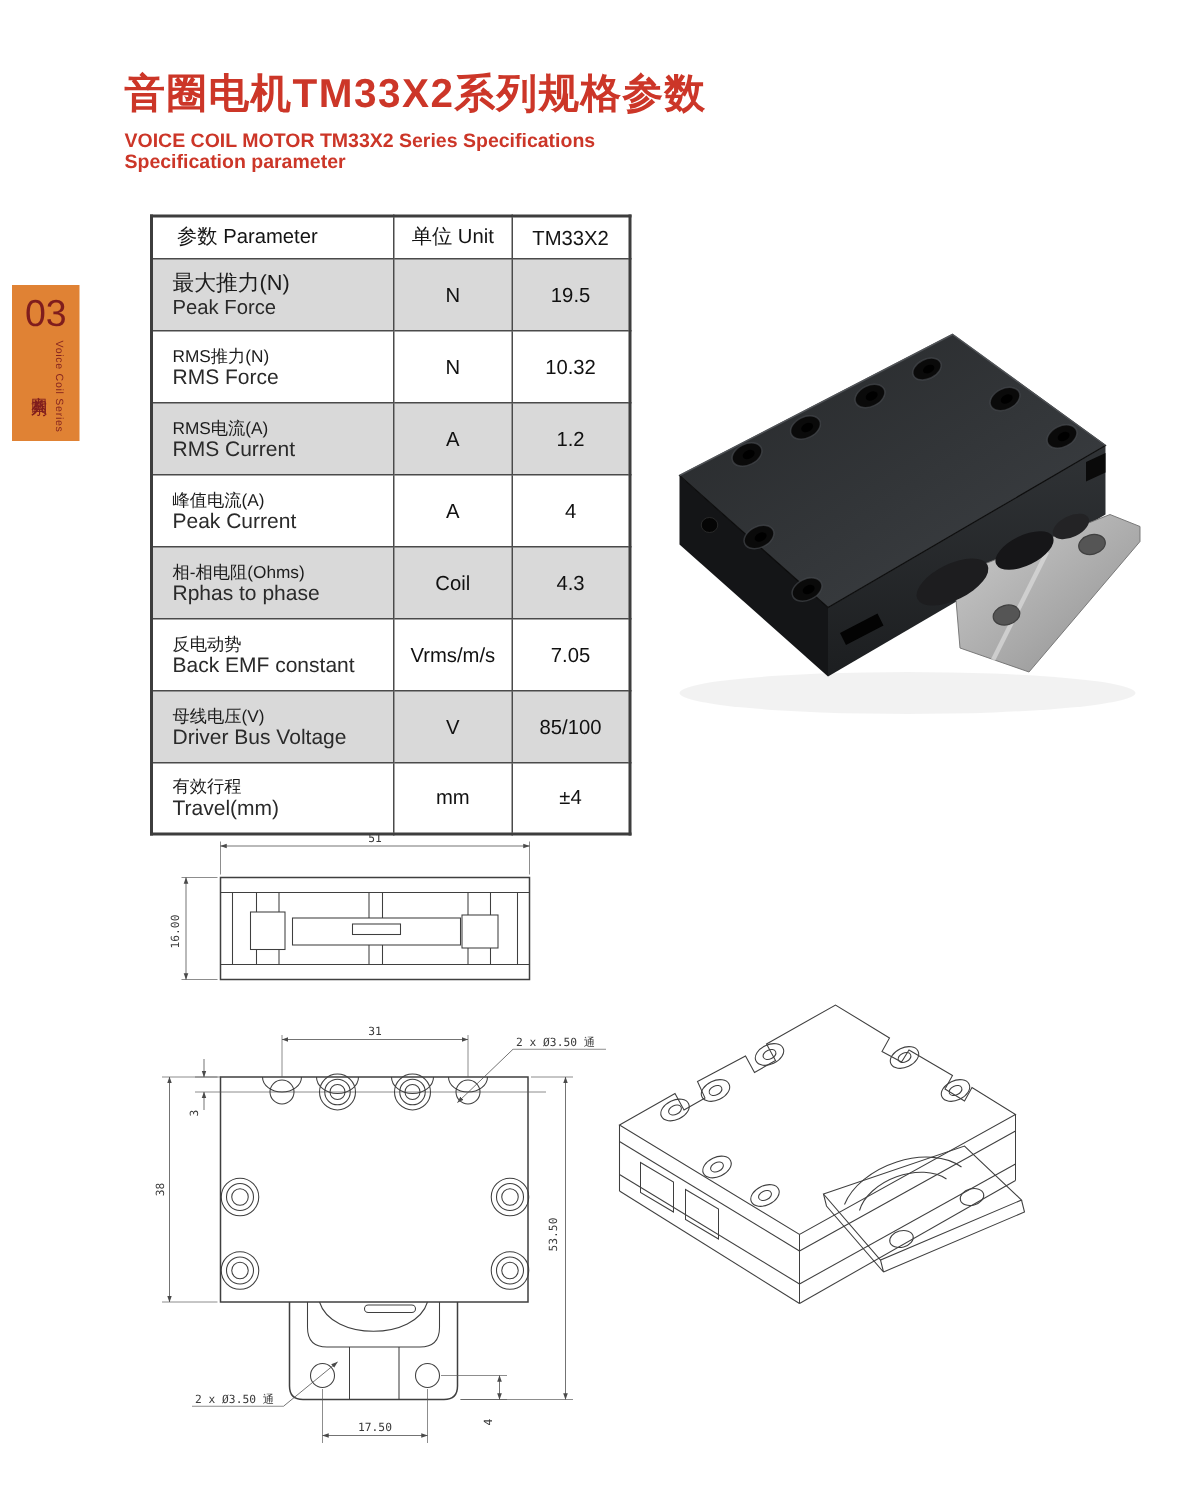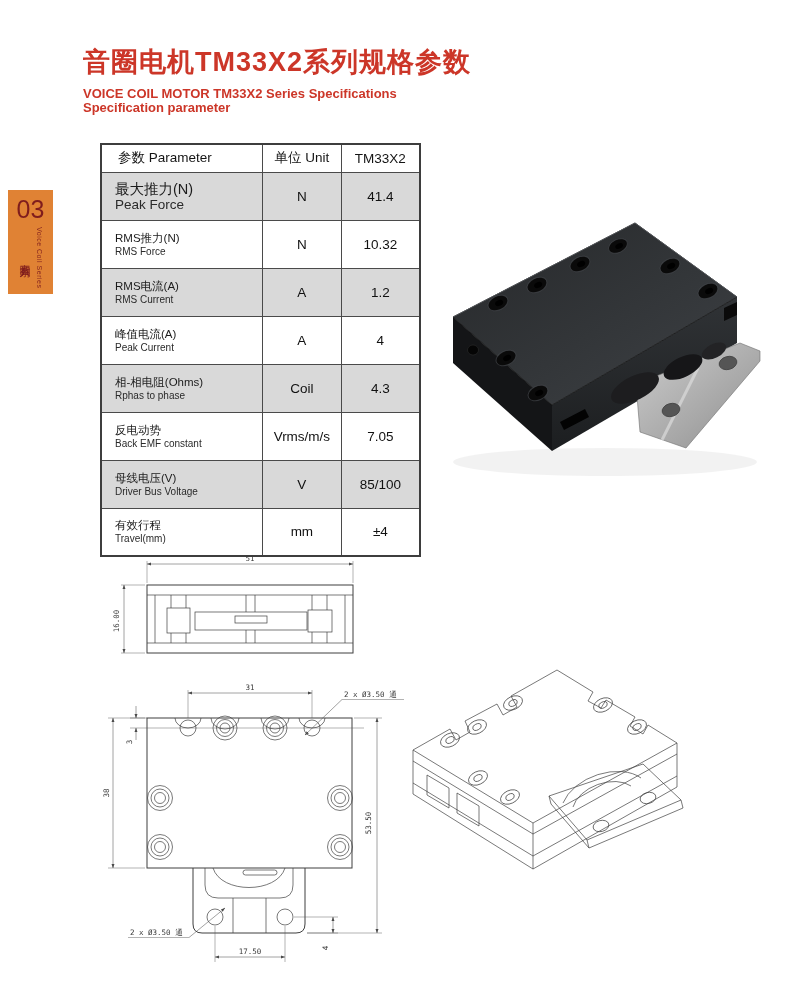--- a/index.html
+++ b/index.html
@@ -31,21 +31,21 @@
   }
   .spec th, .spec td { border:1px solid #4a4a4a; padding:0; }
   .spec thead tr { height:28px; background:#fff; }
   .spec tbody tr { height:48px; }
   .spec tbody tr:nth-child(odd) { background:#d9d9d9; }
   .spec .c1 { width:144px; }
   .spec th { font-weight:normal; font-size:13.5px; color:#141414; }
   .spec th.c1 { text-align:left; padding-left:16px;margin-left:36px; }
   .spec td.c1 { padding-left:13px; }
   .spec .cn { font-size:11.5px; color:#1c1c1c; line-height:14px; }
-  .spec .en { font-size:10px; color:#2a2a2a; line-height:13px; }
+  .spec .en { font-size:14px; color:#2a2a2a; line-height:13px; }
   .spec tr.emph .cn { font-size:14.5px; line-height:16px; }
   .spec tr.emph .en { font-size:13.5px; line-height:15px; }
   .spec td.c2, .spec td.c3 { text-align:center; font-size:13.5px; color:#111; }
 
   
   .draw { position:absolute; }
   .draw text { font-family:"DejaVu Sans Mono", monospace; font-size:7.5px; fill:#3a3a3a; }
   .ol  { fill:none; stroke:#3f3f3f; stroke-width:1; }
   .ln  { fill:none; stroke:#3f3f3f; stroke-width:.7; }
   .thin{ fill:none; stroke:#555; stroke-width:.45; }
@@ -83,21 +83,21 @@
       <th class="c3">TM33X2</th>
     </tr>
   </thead>
   <tbody>
     <tr class="emph">
       <td class="c1">
           <div class="cn">最大推力(N)</div>
           <div class="en">Peak Force</div>
         </td>
       <td class="c2">N</td>
-      <td class="c3">41.4</td>
+      <td class="c3">19.5</td>
     </tr>
     <tr>
       <td class="c1">
           <div class="cn">RMS推力(N)</div>
           <div class="en">RMS Force</div>
         </td>
       <td class="c2">N</td>
       <td class="c3">10.32</td>
     </tr>
     <tr>

